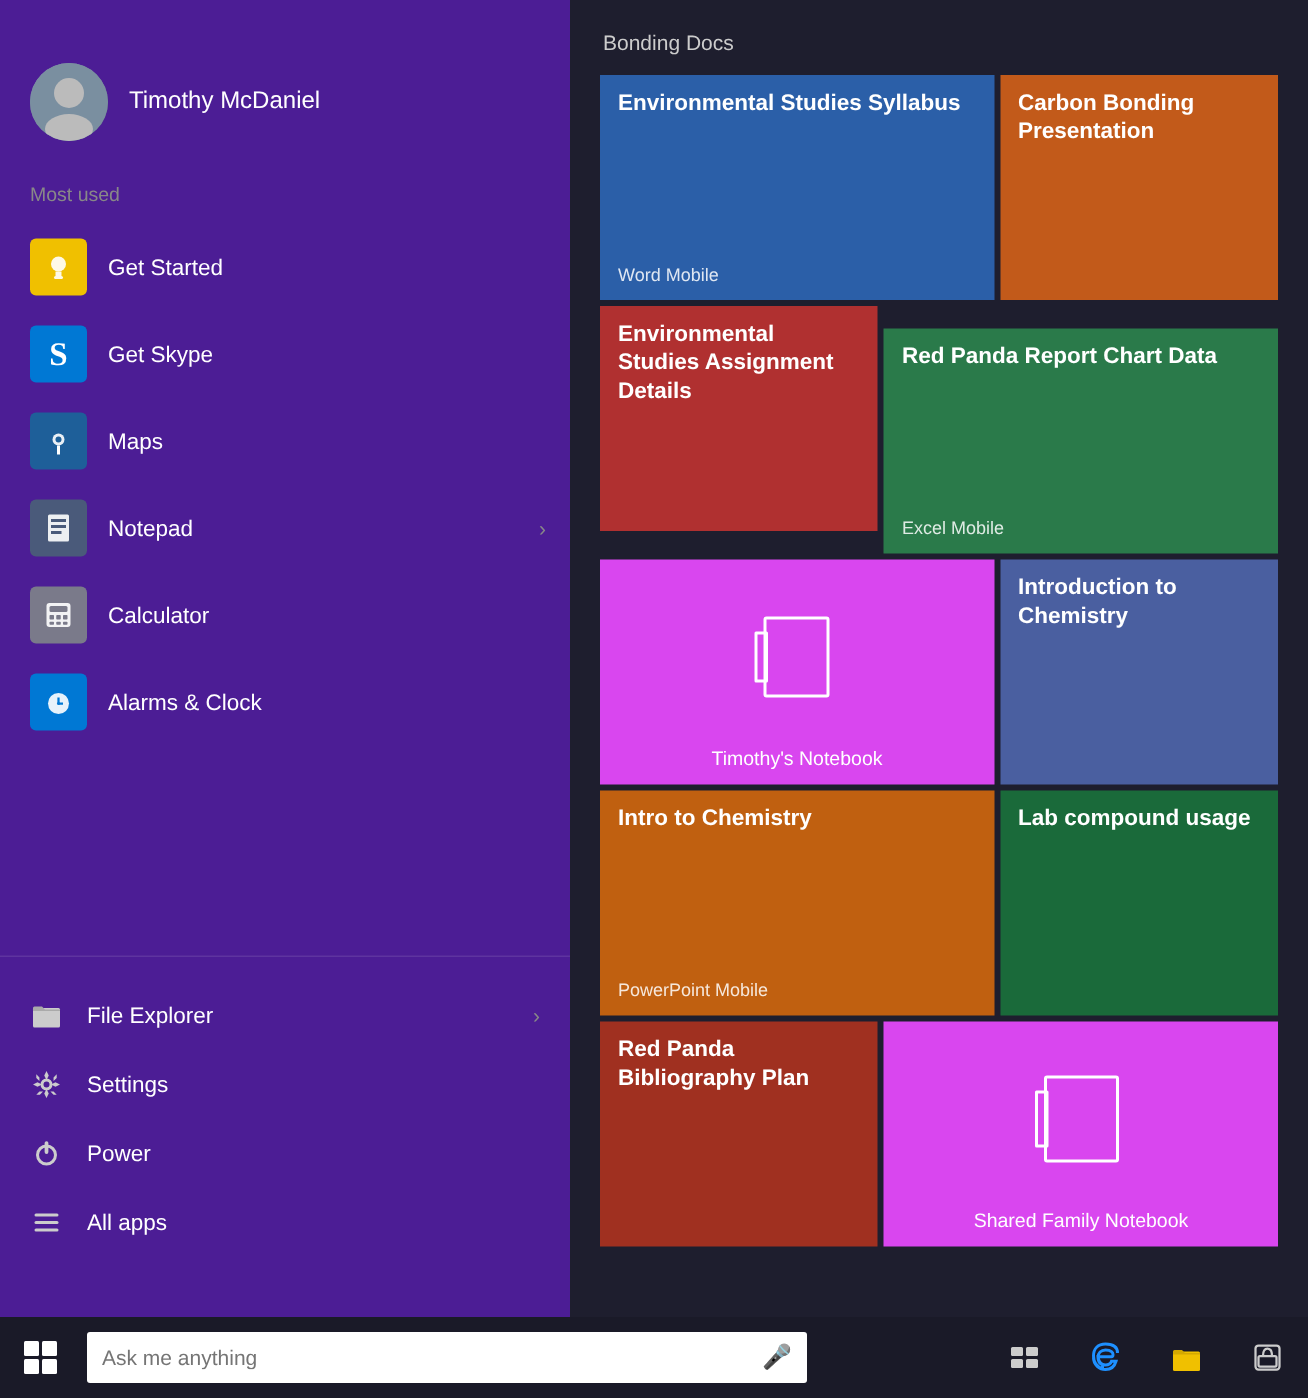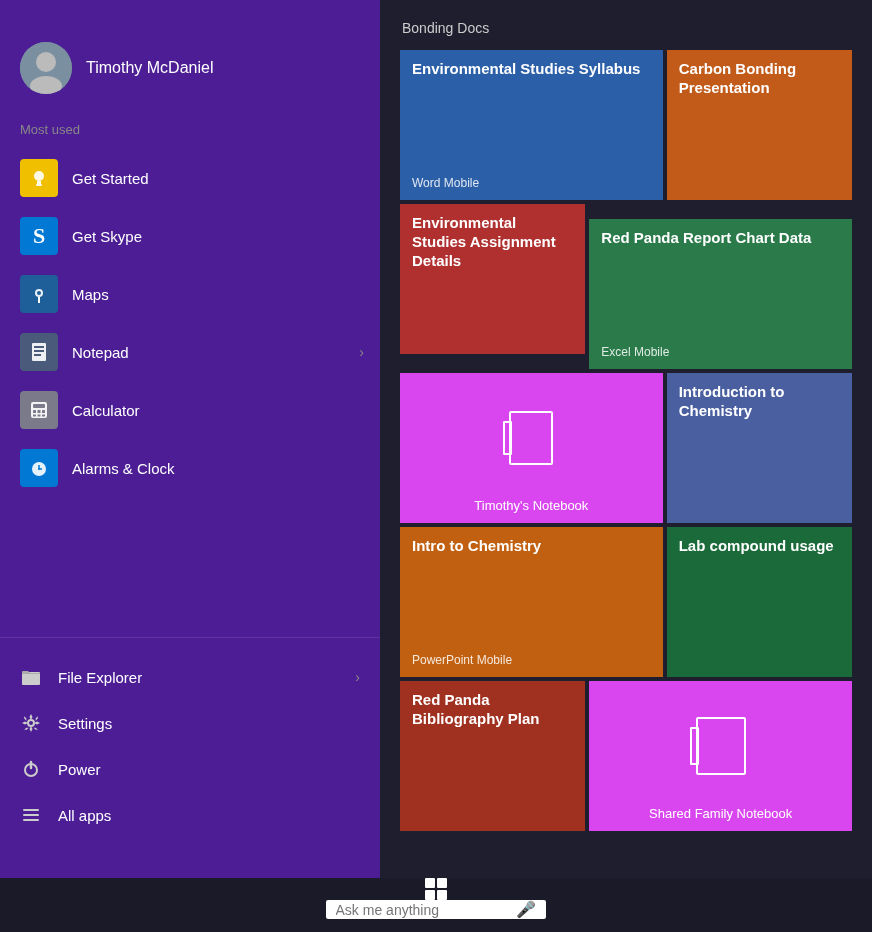--- a/index.html
+++ b/index.html
@@ -267,21 +267,20 @@
     
     .taskbar {
       position: absolute;
       bottom: 0;
       left: 0;
       width: 872px;
       height: 54px;
       background: #1a1a28;
       display: flex;
       align-items: center;
-      flex-direction: column;
     }
 
     .start-btn {
       width: 54px;
       height: 54px;
       display: flex;
       align-items: center;
       justify-content: center;
       cursor: pointer;
       background: #1a1a28;

